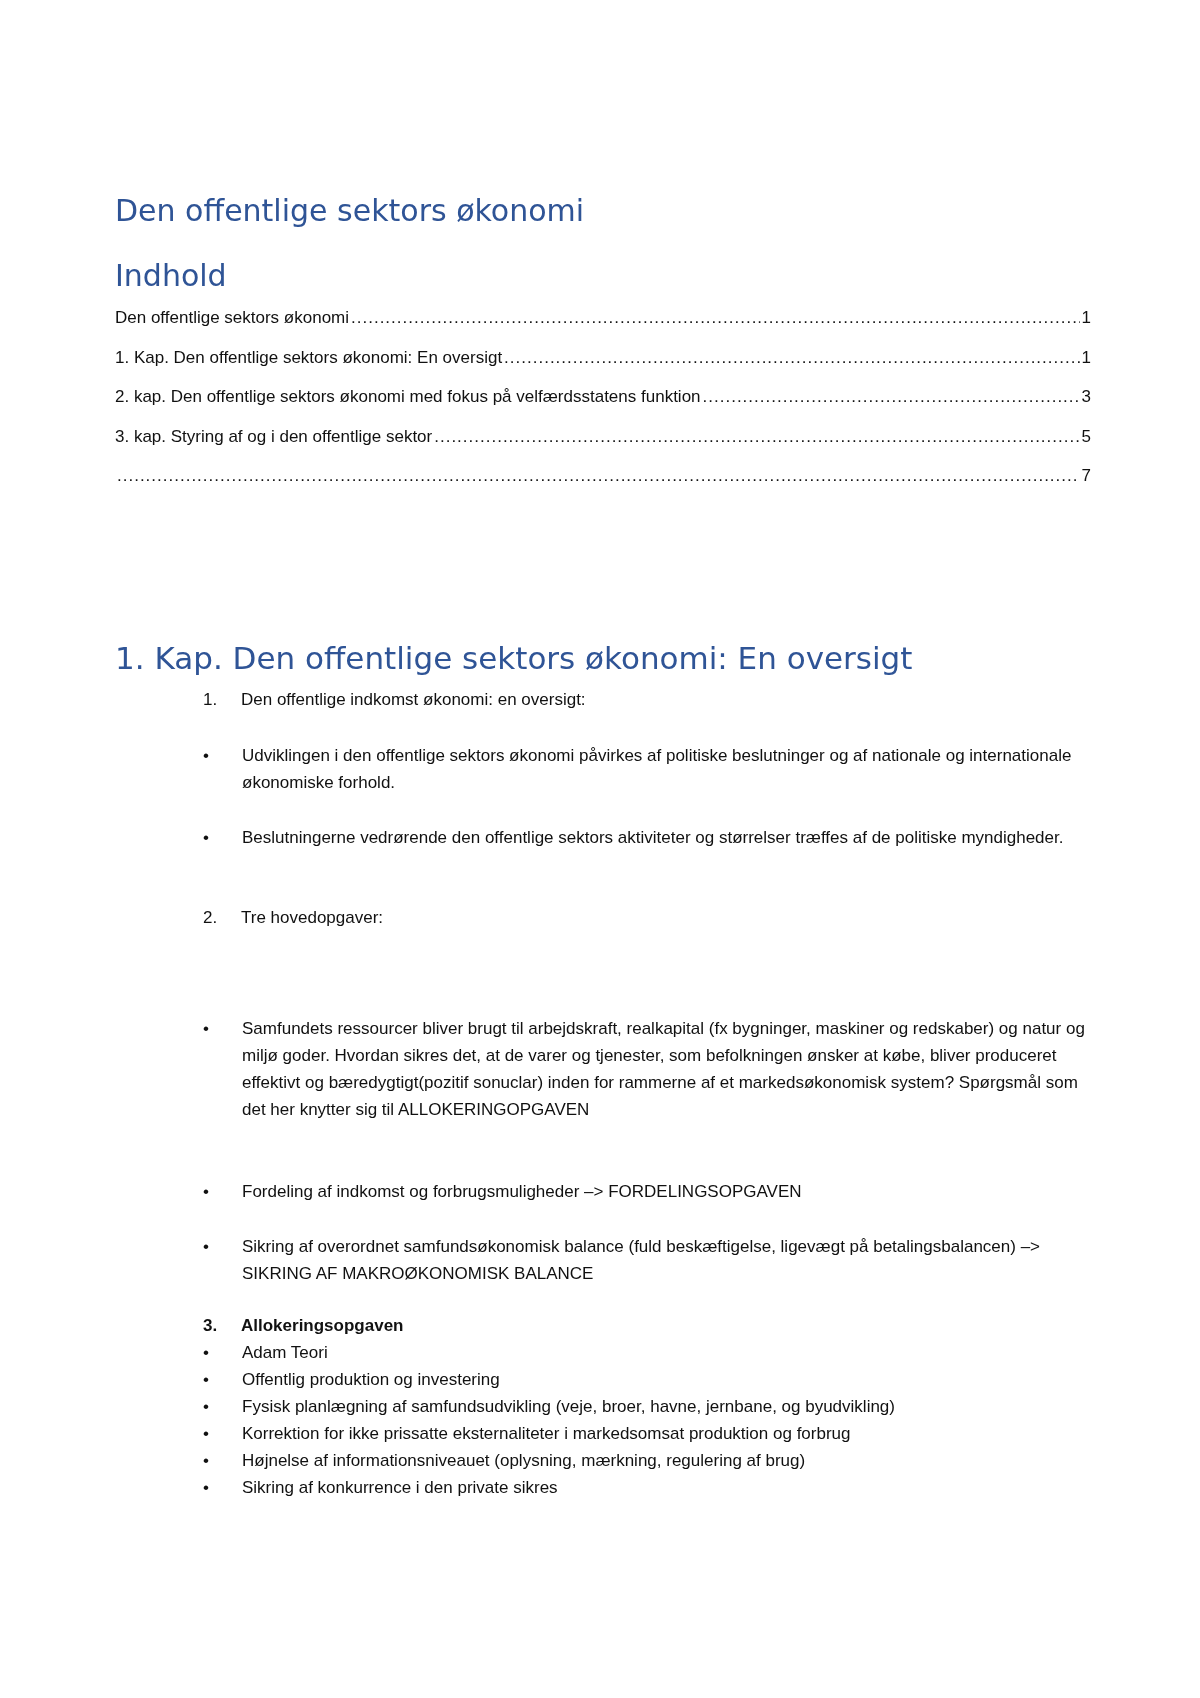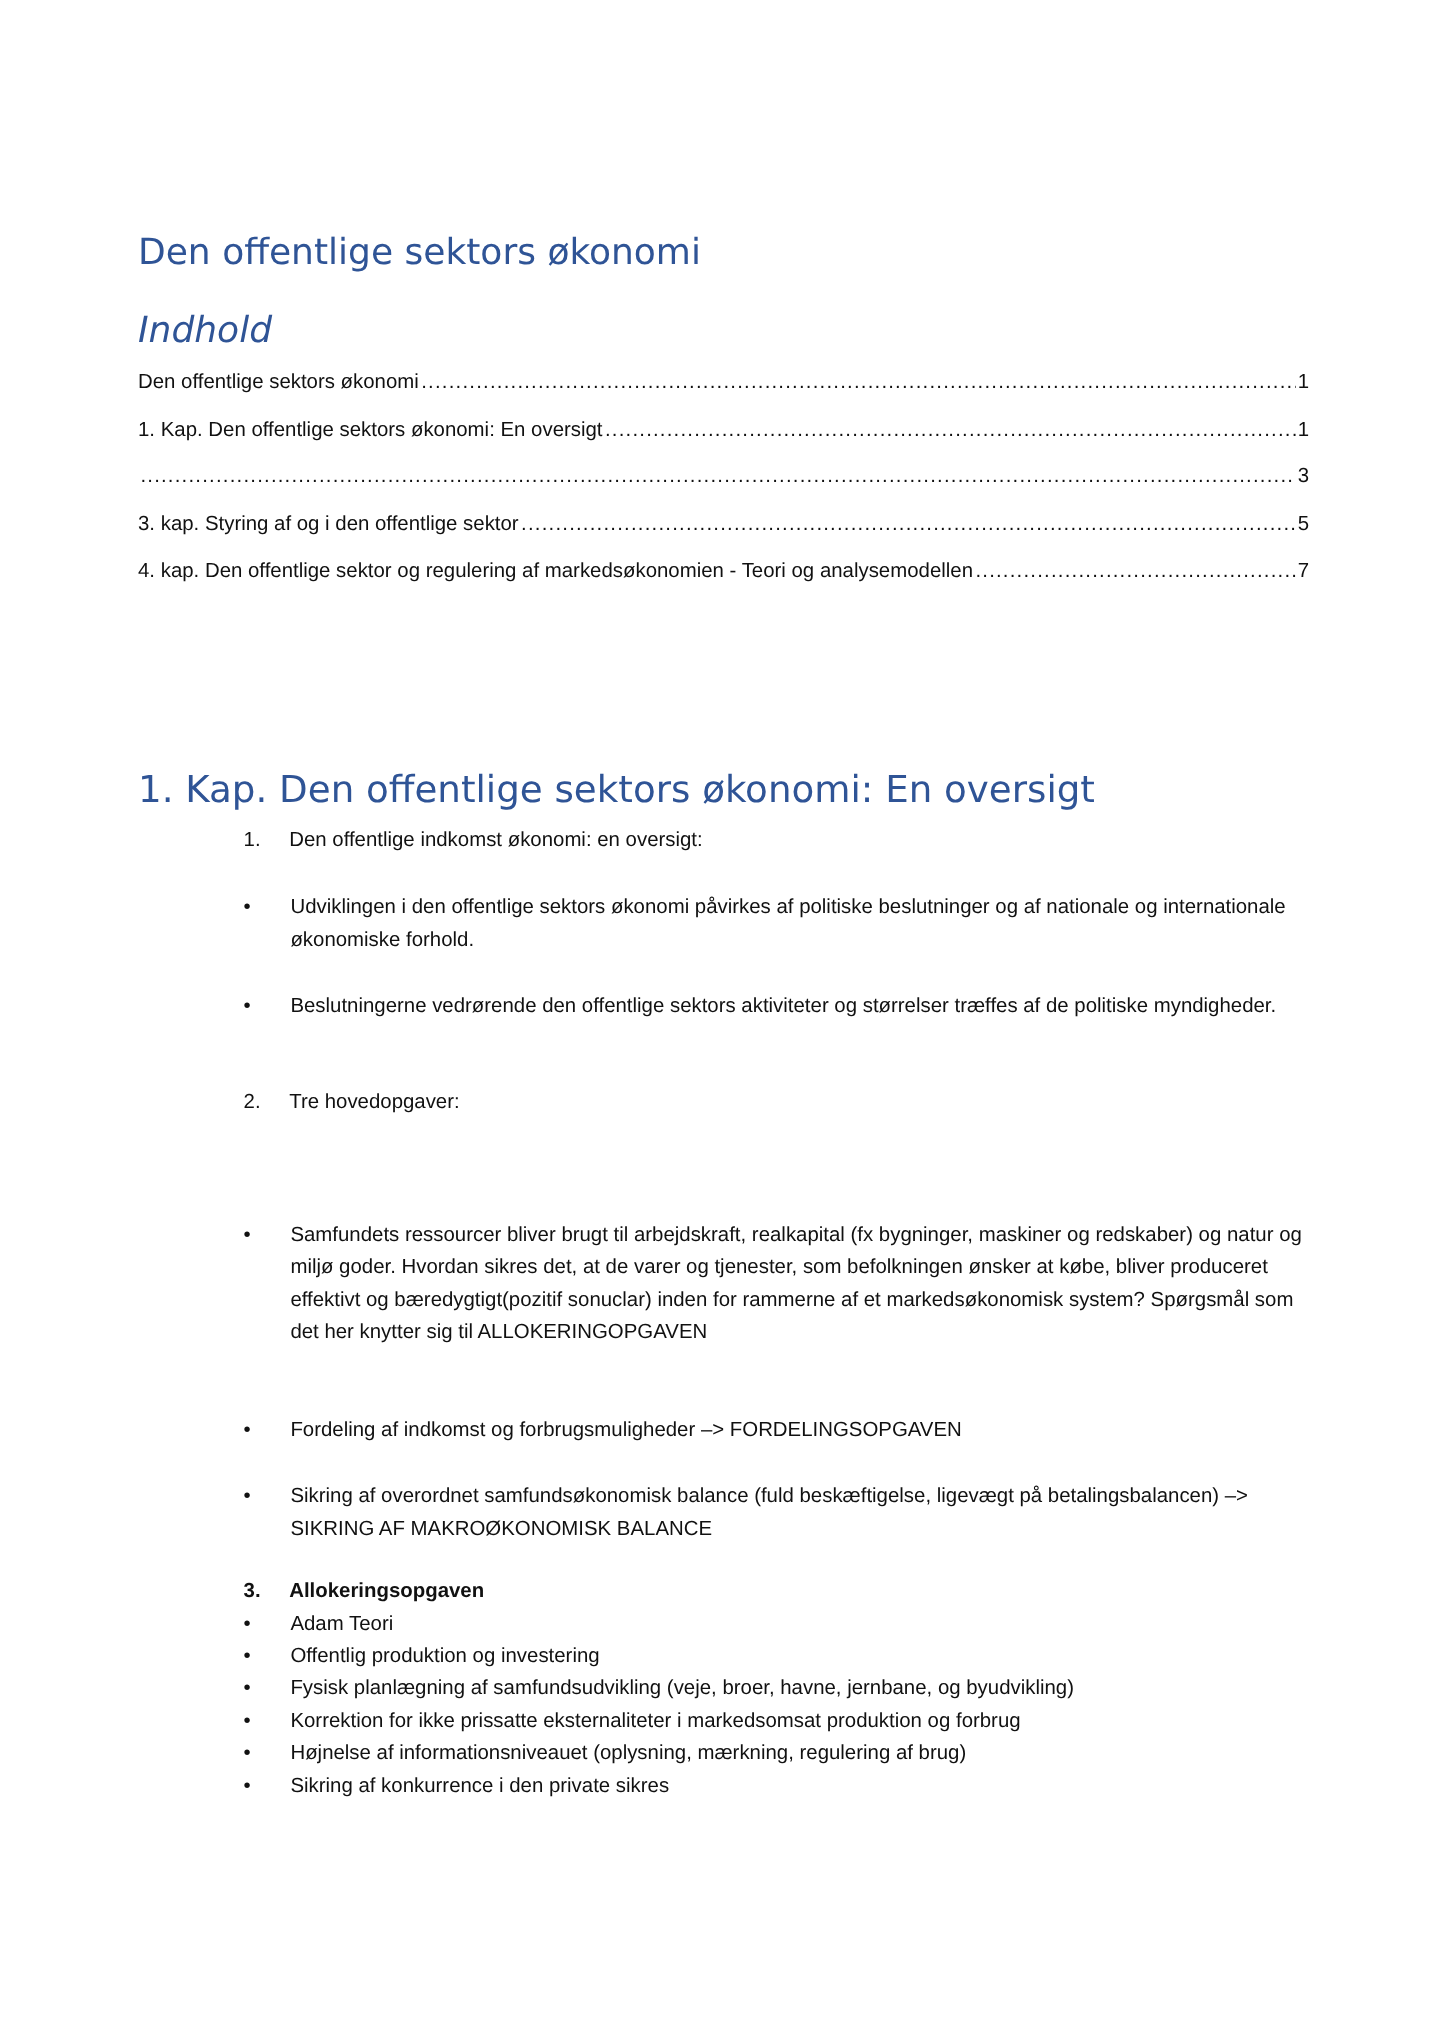--- a/index.html
+++ b/index.html
@@ -8,21 +8,21 @@
       font-family: "Liberation Sans", "DejaVu Sans", sans-serif;
       color: #111111;
     }
     .page { position: absolute; left: 0; top: 0; width: 1200px; height: 1276px; }
     .heading {
       position: absolute; left: 115px; color: #2F5496;
       font-family: "DejaVu Sans", sans-serif; font-weight: normal; margin: 0;
       white-space: nowrap;
     }
     .h-title { top: 193px; font-size: 30px; }
-    .h-toc { top: 258px; font-size: 30px; font-style: italic; }
+    .h-toc { top: 258px; font-size: 30px; }
     .h-chap1 { top: 640px; font-size: 31px; }
 
     .toc-line {
       position: absolute; left: 115px; width: 976px; height: 24px;
       display: flex; align-items: baseline; font-size: 17px; white-space: nowrap;
     }
     .toc-line .toc-text { flex: 0 0 auto; }
     .toc-line .toc-dots {
       flex: 1 1 auto; overflow: hidden; white-space: nowrap; letter-spacing: 1px;
       margin: 0 2px;
@@ -61,30 +61,30 @@
       <span class="toc-text">Den offentlige sektors økonomi</span>
       <span class="toc-dots">....................................................................................................................................................................................................................................</span>
       <span class="toc-page">1</span>
     </div>
     <div class="toc-line" style="top:348px">
       <span class="toc-text">1. Kap. Den offentlige sektors økonomi: En oversigt</span>
       <span class="toc-dots">....................................................................................................................................................................................................................................</span>
       <span class="toc-page">1</span>
     </div>
     <div class="toc-line" style="top:387px">
+      <span class="toc-text">2. kap. Den offentlige sektors økonomi med fokus på velfærdsstatens funktion</span>
       <span class="toc-dots">....................................................................................................................................................................................................................................</span>
       <span class="toc-page">3</span>
     </div>
     <div class="toc-line" style="top:427px">
       <span class="toc-text">3. kap. Styring af og i den offentlige sektor</span>
       <span class="toc-dots">....................................................................................................................................................................................................................................</span>
       <span class="toc-page">5</span>
     </div>
     <div class="toc-line" style="top:466px">
-      <span class="toc-text">4. kap. Den offentlige sektor og regulering af markedsøkonomien - Teori og analysemodellen</span>
       <span class="toc-dots">....................................................................................................................................................................................................................................</span>
       <span class="toc-page">7</span>
     </div>
   </div>
 
   <h2 class="heading h-chap1">1. Kap. Den offentlige sektors økonomi: En oversigt</h2>
 
   <div class="num-item" style="left:203px; top:690px;">
     <span class="num">1.</span>
     <span class="txt">Den offentlige indkomst økonomi: en oversigt:</span>

